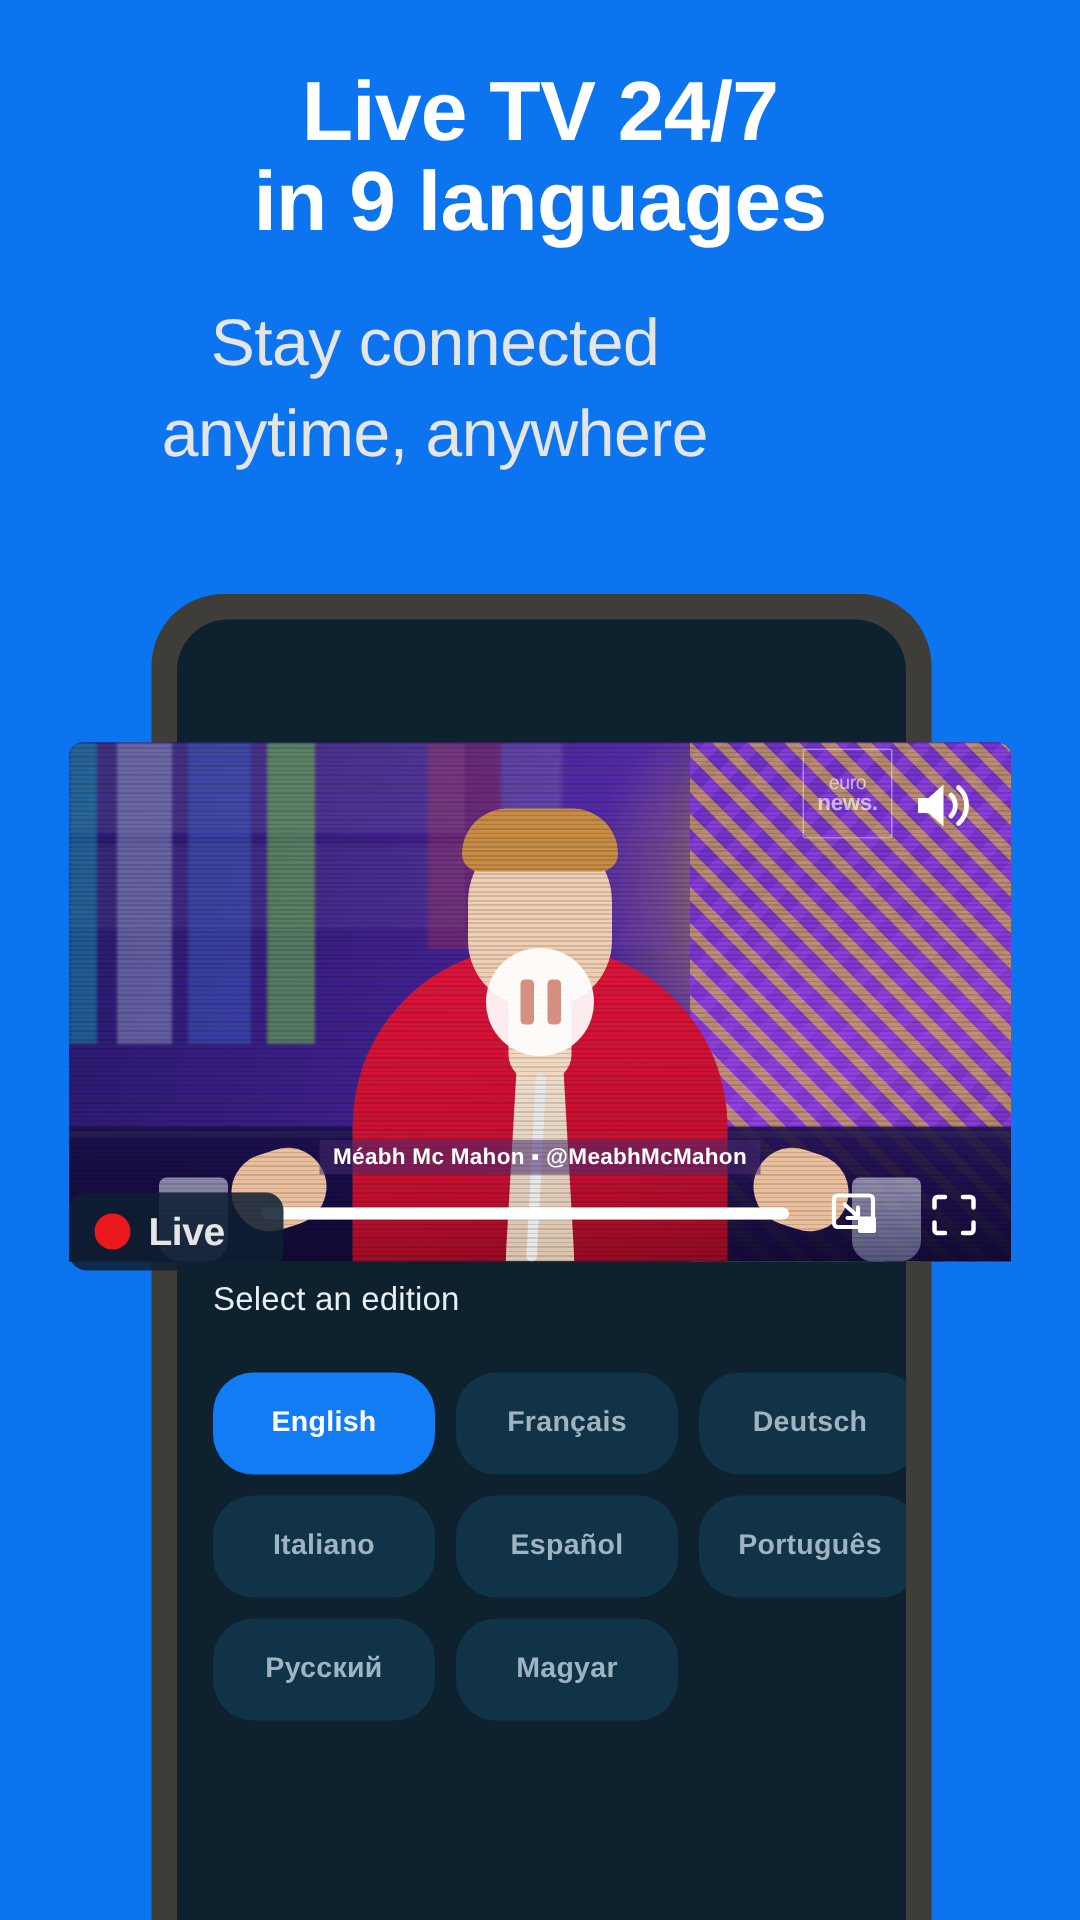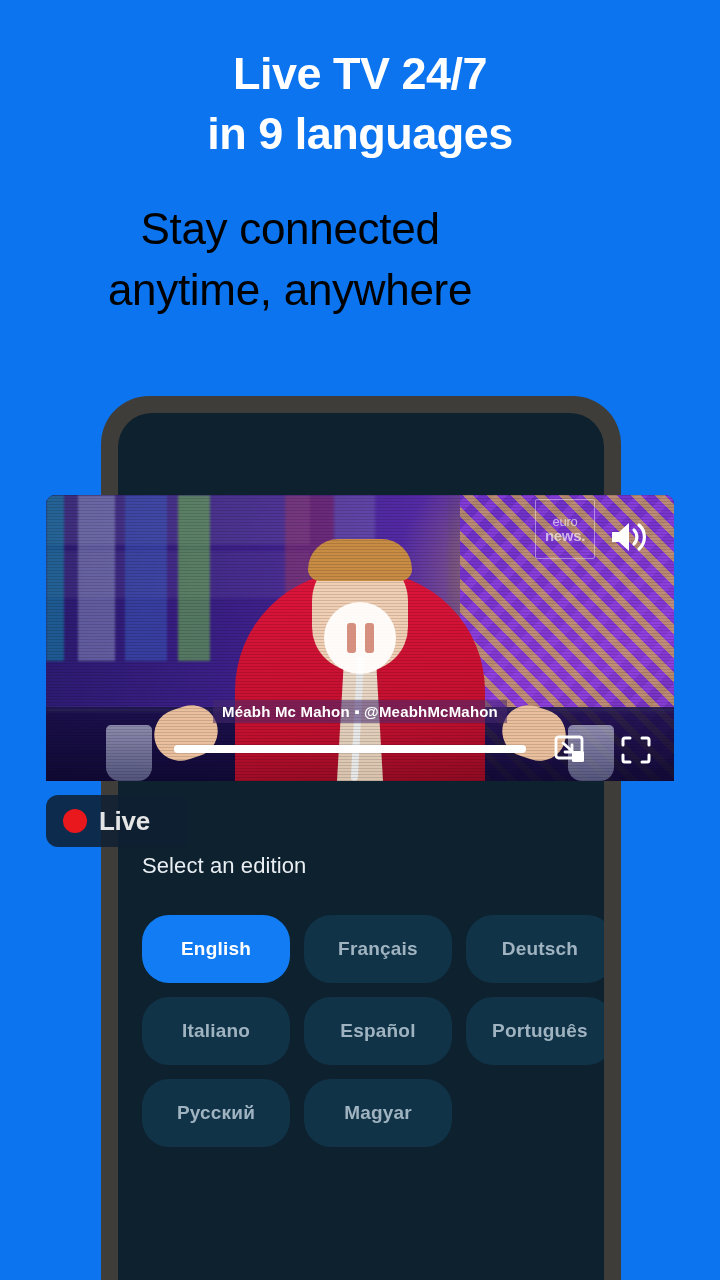--- a/index.html
+++ b/index.html
@@ -18,31 +18,31 @@
 
   
   .headline {
     position: absolute;
     top: 44px;
     left: 0;
     width: 720px;
     text-align: center;
     color: #ffffff;
     font-weight: bold;
-    font-size: 45px;
+    font-size: 56px;
     line-height: 60px;
     letter-spacing: -0.5px;
   }
   .subhead {
     position: absolute;
     top: 198px;
     left: 0;
     width: 580px;
     text-align: center;
-    color: #000000;
+    color: #e5e5e5;
     font-weight: normal;
     font-size: 44px;
     line-height: 61px;
     letter-spacing: -0.3px;
   }
 
   
   .phone {
     position: absolute;
     left: 101px;
@@ -98,21 +98,21 @@
     background: #127cf5;
     color: #ffffff;
   }
 
   
   .player {
     position: absolute;
     left: 46px;
     top: 495px;
     width: 628px;
-    height: 286px;
+    height: 346px;
     border-radius: 9px 9px 0 0;
     overflow: hidden;
     background: #1b1240;
   }
 
   
   .studio {
     position: absolute;
     inset: 0;
     background:

